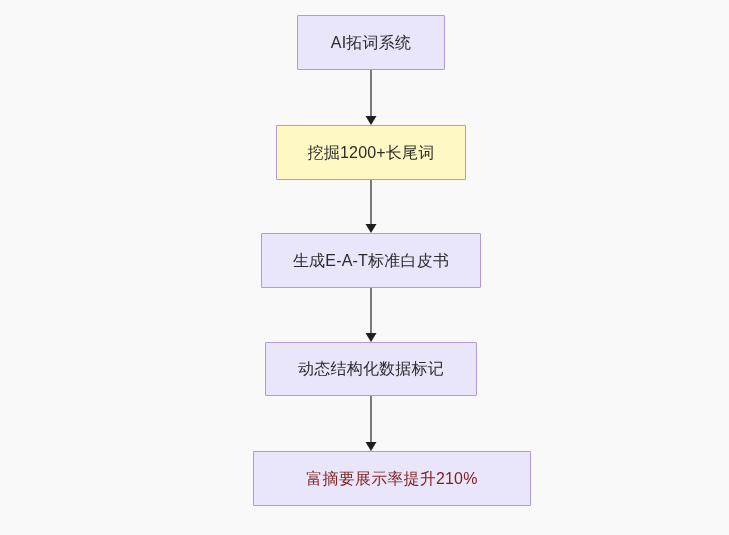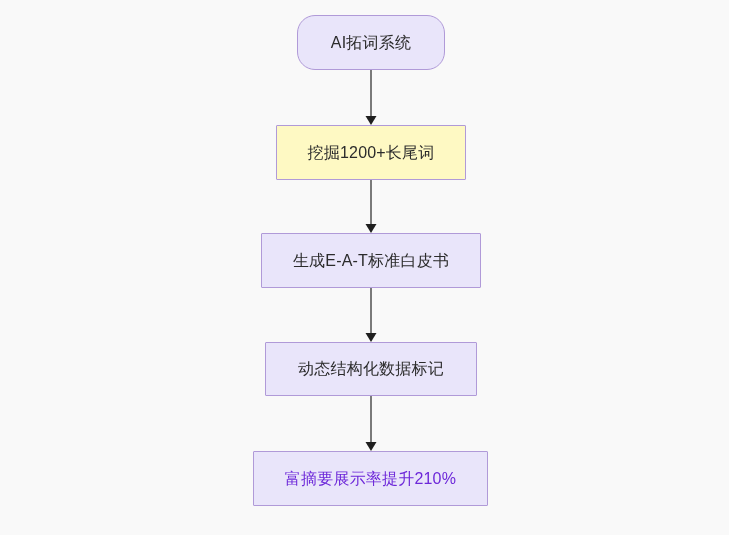--- a/index.html
+++ b/index.html
@@ -67,33 +67,33 @@
       <line class="edge-line" x1="371" y1="70" x2="371" y2="117" stroke="#7a7a7a"></line>
       <polygon class="edge-head" points="365.5,116 376.5,116 371,125" fill="#1f1f1f"></polygon>
       <line class="edge-line" x1="371" y1="180" x2="371" y2="225" stroke="#7a7a7a"></line>
       <polygon class="edge-head" points="365.5,224 376.5,224 371,233" fill="#1f1f1f"></polygon>
       <line class="edge-line" x1="371" y1="288" x2="371" y2="334" stroke="#7a7a7a"></line>
       <polygon class="edge-head" points="365.5,333 376.5,333 371,342" fill="#1f1f1f"></polygon>
       <line class="edge-line" x1="371" y1="396" x2="371" y2="443" stroke="#7a7a7a"></line>
       <polygon class="edge-head" points="365.5,442 376.5,442 371,451" fill="#1f1f1f"></polygon>
     </svg>
 
-  <div class="node" id="node-n1" style="left: 297px; top: 15px; width: 148px; height: 55px; background: rgb(233, 229, 250); border-color: rgb(176, 154, 216); color: rgb(43, 43, 43); border-radius: 18px;">
+  <div class="node" id="node-n1" style="left: 297px; top: 15px; width: 148px; height: 55px; background: rgb(233, 229, 250); border-color: rgb(176, 154, 216); color: rgb(43, 43, 43);">
     <span class="node-label">AI拓词系统</span>
   </div>
 
   <div class="node" id="node-n2" style="left: 276px; top: 125px; width: 190px; height: 55px; background: #fef9c3; border-color: rgb(176, 154, 216); color: rgb(43, 43, 43);">
     <span class="node-label">挖掘1200+长尾词</span>
   </div>
 
   <div class="node" id="node-n4" style="left: 265px; top: 342px; width: 212px; height: 54px; background: rgb(233, 229, 250); border-color: rgb(176, 154, 216); color: rgb(43, 43, 43);">
     <span class="node-label">动态结构化数据标记</span>
   </div>
 
   <div class="node" id="node-n3" style="left: 261px; top: 233px; width: 220px; height: 55px; background: rgb(233, 229, 250); border-color: rgb(176, 154, 216); color: rgb(43, 43, 43);">
     <span class="node-label">生成E-A-T标准白皮书</span>
   </div>
 
-  <div class="node" id="node-n5" style="left: 253px; top: 451px; width: 235px; height: 55px; background: rgb(233, 229, 250); border-color: rgb(176, 154, 216); color: #6d28d9;">
+  <div class="node" id="node-n5" style="left: 253px; top: 451px; width: 278px; height: 55px; background: rgb(233, 229, 250); border-color: rgb(176, 154, 216); color: #7f1d1d;">
     <span class="node-label">富摘要展示率提升210%</span>
   </div>
 
 </div>
 
 </body></html>

